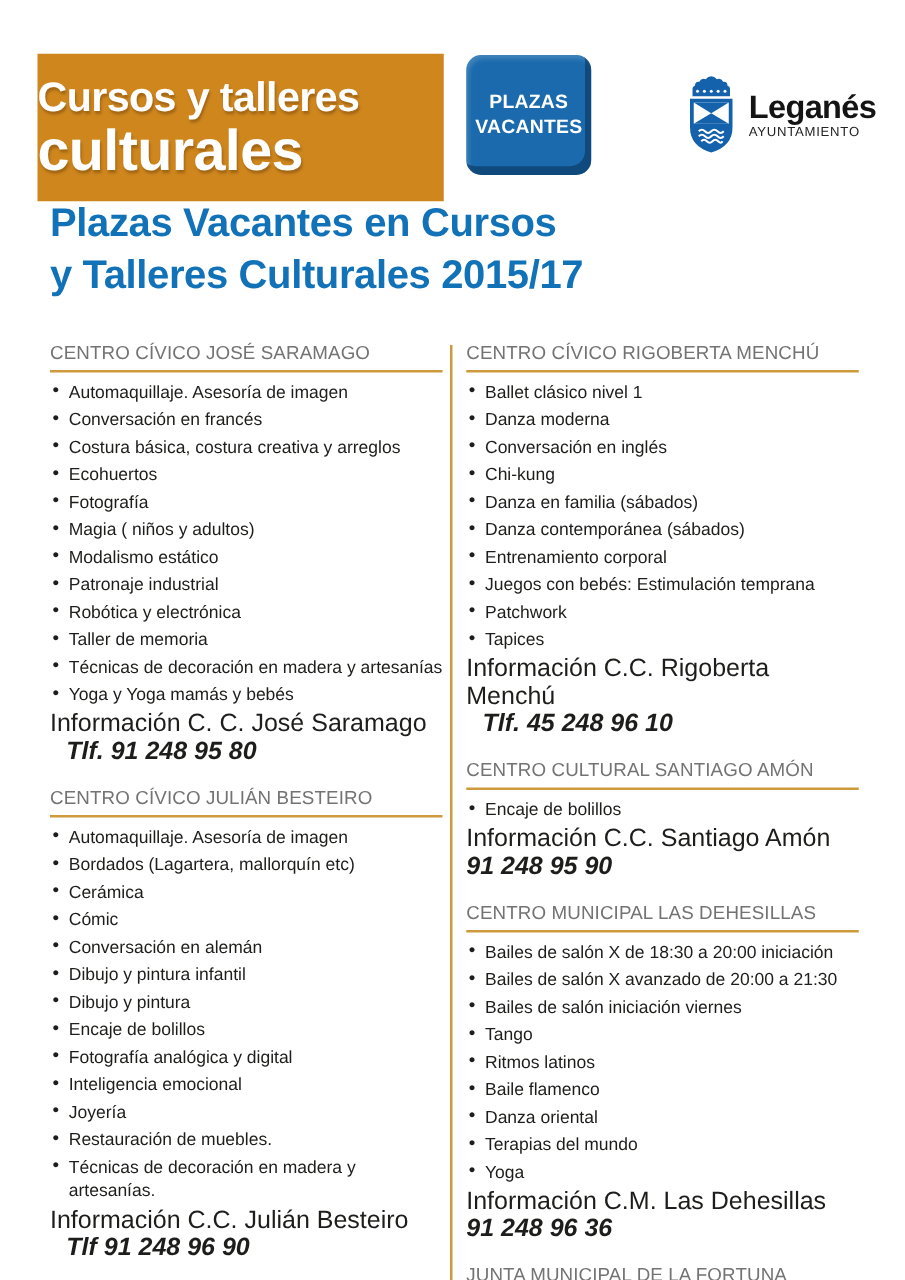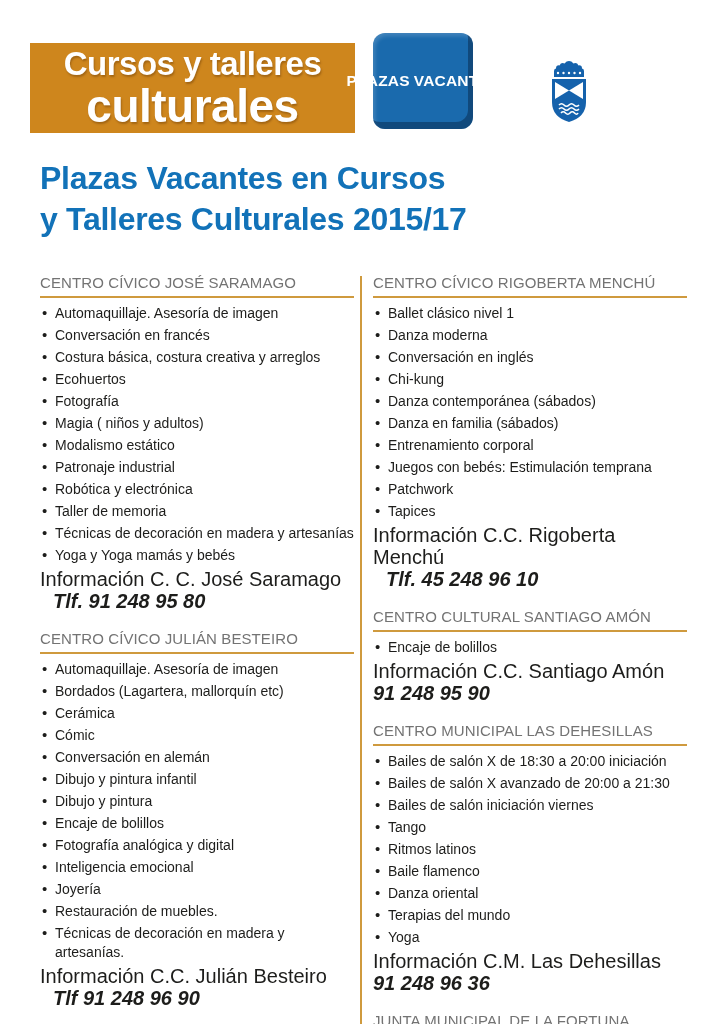--- a/index.html
+++ b/index.html
@@ -3,33 +3,33 @@
 <meta charset="utf-8">
 <style>
   html,body{margin:0;padding:0;}
   body{
     width:724px;height:1024px;background:#ffffff;position:relative;
     font-family:"Liberation Sans", sans-serif;color:var(--text-dark,#1d1d1b);
     overflow:hidden;
   }
   
   .banner{
-    position:absolute;left:30px;top:43px;width:325px;height:90px;
+    position:absolute;left:30px;top:43px;width:325px;height:118px;
     background:var(--banner-bg,#ce861d);
-    display:flex;flex-direction:column;align-items:center;justify-content:center;
+    display:flex;flex-direction:column;align-items:flex-start;justify-content:center;
   }
   .banner .l1{font-size:33px;font-weight:bold;color:#fff;line-height:36px;
     text-shadow:1px 2px 2px rgba(80,40,0,.35);letter-spacing:-0.5px;}
   .banner .l2{font-size:46px;font-weight:bold;color:#fff;line-height:48px;
     text-shadow:1px 2px 2px rgba(80,40,0,.35);letter-spacing:-0.5px;}
   .badge{
-    position:absolute;left:373px;top:33px;width:100px;height:96px;
+    position:absolute;left:373px;top:44px;width:100px;height:96px;
     background:var(--badge-bg,#1a6aad);border-radius:12px;
     box-shadow:inset -5px -7px 0 rgba(9,45,84,.55), inset 2px 3px 4px rgba(255,255,255,.18);
-    display:flex;flex-direction:row;align-items:center;justify-content:center;gap:4px;
+    display:flex;flex-direction:column;align-items:center;justify-content:center;gap:4px;
   }
   .badge span{font-size:15.5px;font-weight:bold;color:#fff;letter-spacing:.2px;line-height:16px;}
   .logo{position:absolute;left:548px;top:60px;display:flex;align-items:center;gap:9px;}
   .logo-text .name{font-size:26px;font-weight:bold;color:#141414;line-height:26px;letter-spacing:-0.5px;}
   .logo-text .sub{font-size:10.5px;color:#222;letter-spacing:.6px;margin-top:2px;}
   .page-title{
     position:absolute;left:40px;top:158px;
     font-size:32px;font-weight:bold;color:var(--title-blue,#1272b8);line-height:41px;letter-spacing:-0.3px;
   }
   
@@ -81,20 +81,24 @@
     <g fill="#1562AC">
       <polygon points="7,22 35,22 21,30.5"></polygon>
       <polygon points="7,39 35,39 21,30.5"></polygon>
     </g>
     <g stroke="#ffffff" stroke-width="1.6" fill="none">
       <path d="M11 45 q2.5 -2.6 5 0 t5 0 t5 0 t5 0"></path>
       <path d="M11 49 q2.5 -2.6 5 0 t5 0 t5 0 t5 0"></path>
       <path d="M13 53 q2.2 -2.4 4.5 0 t4.5 0 t4.5 0 t3.5 0"></path>
     </g>
   </svg>
+  <div class="logo-text">
+    <div class="name">Leganés</div>
+    <div class="sub">AYUNTAMIENTO</div>
+  </div>
 </div>
 
 <div class="page-title">
   <div>Plazas Vacantes en Cursos</div>
   <div>y Talleres Culturales 2015/17</div>
 </div>
 
 <div class="content">
     <div class="col">
       <section class="section">
@@ -139,22 +143,22 @@
     </div>
     <div class="divider"></div>
     <div class="col">
       <section class="section">
         <h3>CENTRO CÍVICO RIGOBERTA MENCHÚ</h3>
         <ul class="items">
           <li>Ballet clásico nivel 1</li>
           <li>Danza moderna</li>
           <li>Conversación en inglés</li>
           <li>Chi-kung</li>
+          <li>Danza en familia (sábados)</li>
           <li>Danza contemporánea (sábados)</li>
-          <li>Danza en familia (sábados)</li>
           <li>Entrenamiento corporal</li>
           <li>Juegos con bebés: Estimulación temprana</li>
           <li>Patchwork</li>
           <li>Tapices</li>
         </ul>
         <div class="info-line"><span>Información C.C. Rigoberta Menchú</span></div>
         <div class="info-line indent"><span class="phone">Tlf. 45 248 96 10</span></div>
       </section>
       <section class="section">
         <h3>CENTRO CULTURAL SANTIAGO AMÓN</h3>

